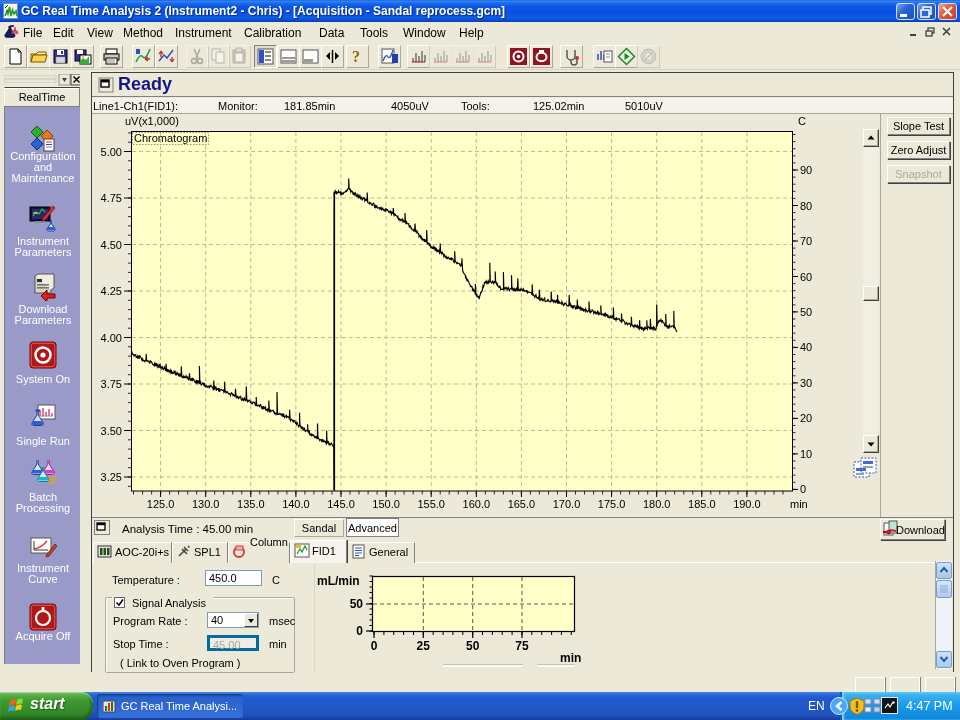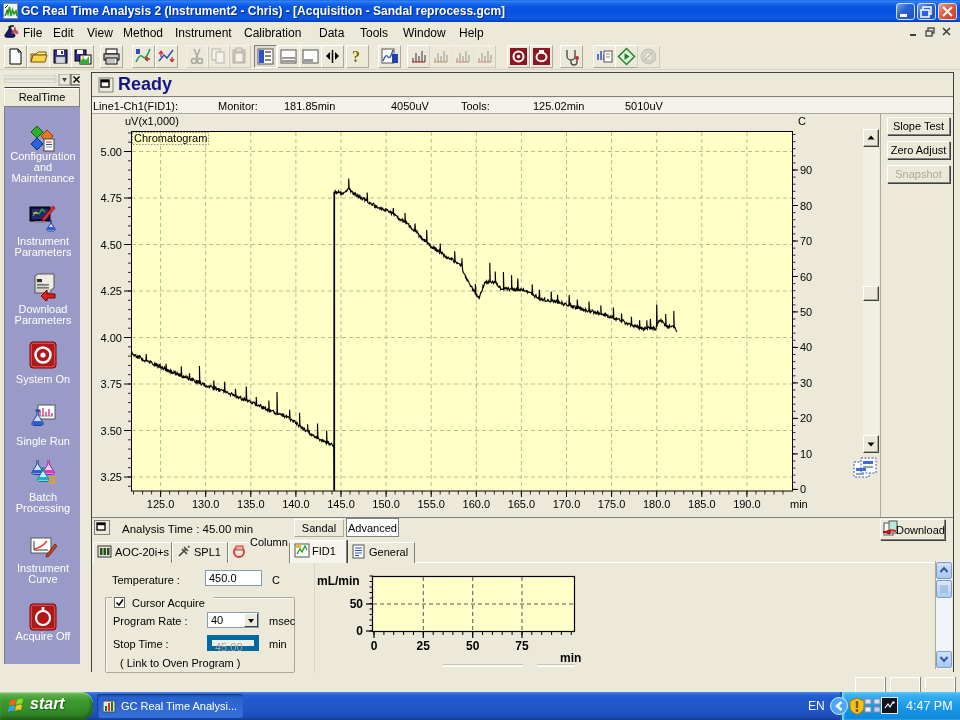--- a/index.html
+++ b/index.html
@@ -721,31 +721,31 @@
 <div class="abs smtxt" style="left:20px;top:56px">Temperature :</div>
 <div class="abs field" style="left:113px;top:52px;width:57px;height:16px;padding:1px 3px">450.0</div>
 <div class="abs smtxt" style="left:180px;top:56px">C</div>
 <div class="abs" style="left:13px;top:79px;width:190px;height:76px;border:1px solid #aca899;border-radius:2px;box-shadow:inset 1px 1px 0 #fff"></div>
 <div class="abs" style="left:20px;top:78px;width:102px;height:13px;background:#ece9d8"></div>
 <div class="abs" style="left:22px;top:79px;width:11px;height:11px;background:#fff;border:1px solid #666">
       <svg width="9" height="9">
         <path d="M1.5 4.5 l2.5 2.5 L8 1.5" stroke="#000" stroke-width="1.5" fill="none"></path>
       </svg>
     </div>
-<div class="abs smtxt" style="left:40px;top:79px">Cursor Acquire</div>
+<div class="abs smtxt" style="left:40px;top:79px">Signal Analysis</div>
 <div class="abs smtxt" style="left:21px;top:97px">Program Rate :</div>
 <div class="abs field" style="left:115px;top:94px;width:52px;height:16px;padding:1px 3px">40</div>
 <div class="abs" style="left:152px;top:95px;width:14px;height:14px;background:#ece9d8;border:1px solid #fff;border-right-color:#404040;border-bottom-color:#404040">
       <svg width="12" height="12">
         <path d="M3 5 h6 l-3 4 z" fill="#000"></path>
       </svg>
     </div>
 <div class="abs smtxt" style="left:177px;top:97px">msec</div>
 <div class="abs smtxt" style="left:21px;top:120px">Stop Time :</div>
-<div class="abs" style="left:115px;top:117px;width:52px;height:16px;border:5px solid #0369a1;background:#f0eee4;font-size:11px;color:#a8a498;padding:1px 3px">45.00</div>
+<div class="abs" style="left:115px;top:117px;width:52px;height:16px;border:3px solid #0369a1;background:#f0eee4;font-size:11px;color:#a8a498;padding:1px 3px">45.00</div>
 <div class="abs smtxt" style="left:177px;top:120px">min</div>
 <div class="abs smtxt" style="left:28px;top:139px">( Link to Oven Program )</div>
 <div class="abs" style="left:225px;top:56px;font-size:12px;font-weight:bold">mL/min</div>
 <svg class="abs" style="left:240px;top:40px" width="360" height="115" font-family="Liberation Sans,sans-serif">
       <rect x="40.5" y="18.5" width="202" height="55" fill="#ffffc8" stroke="#000" stroke-width="1.2"></rect>
       <line x1="41" y1="46" x2="242" y2="46" stroke="#555" stroke-dasharray="4,3"></line>
       <line x1="91.3" y1="19" x2="91.3" y2="73" stroke="#555" stroke-dasharray="4,3"></line>
       <line x1="140.7" y1="19" x2="140.7" y2="73" stroke="#555" stroke-dasharray="4,3"></line>
       <line x1="190.0" y1="19" x2="190.0" y2="73" stroke="#555" stroke-dasharray="4,3"></line>
       <line x1="34" y1="46" x2="41" y2="46" stroke="#000" stroke-width="1.2"></line>

